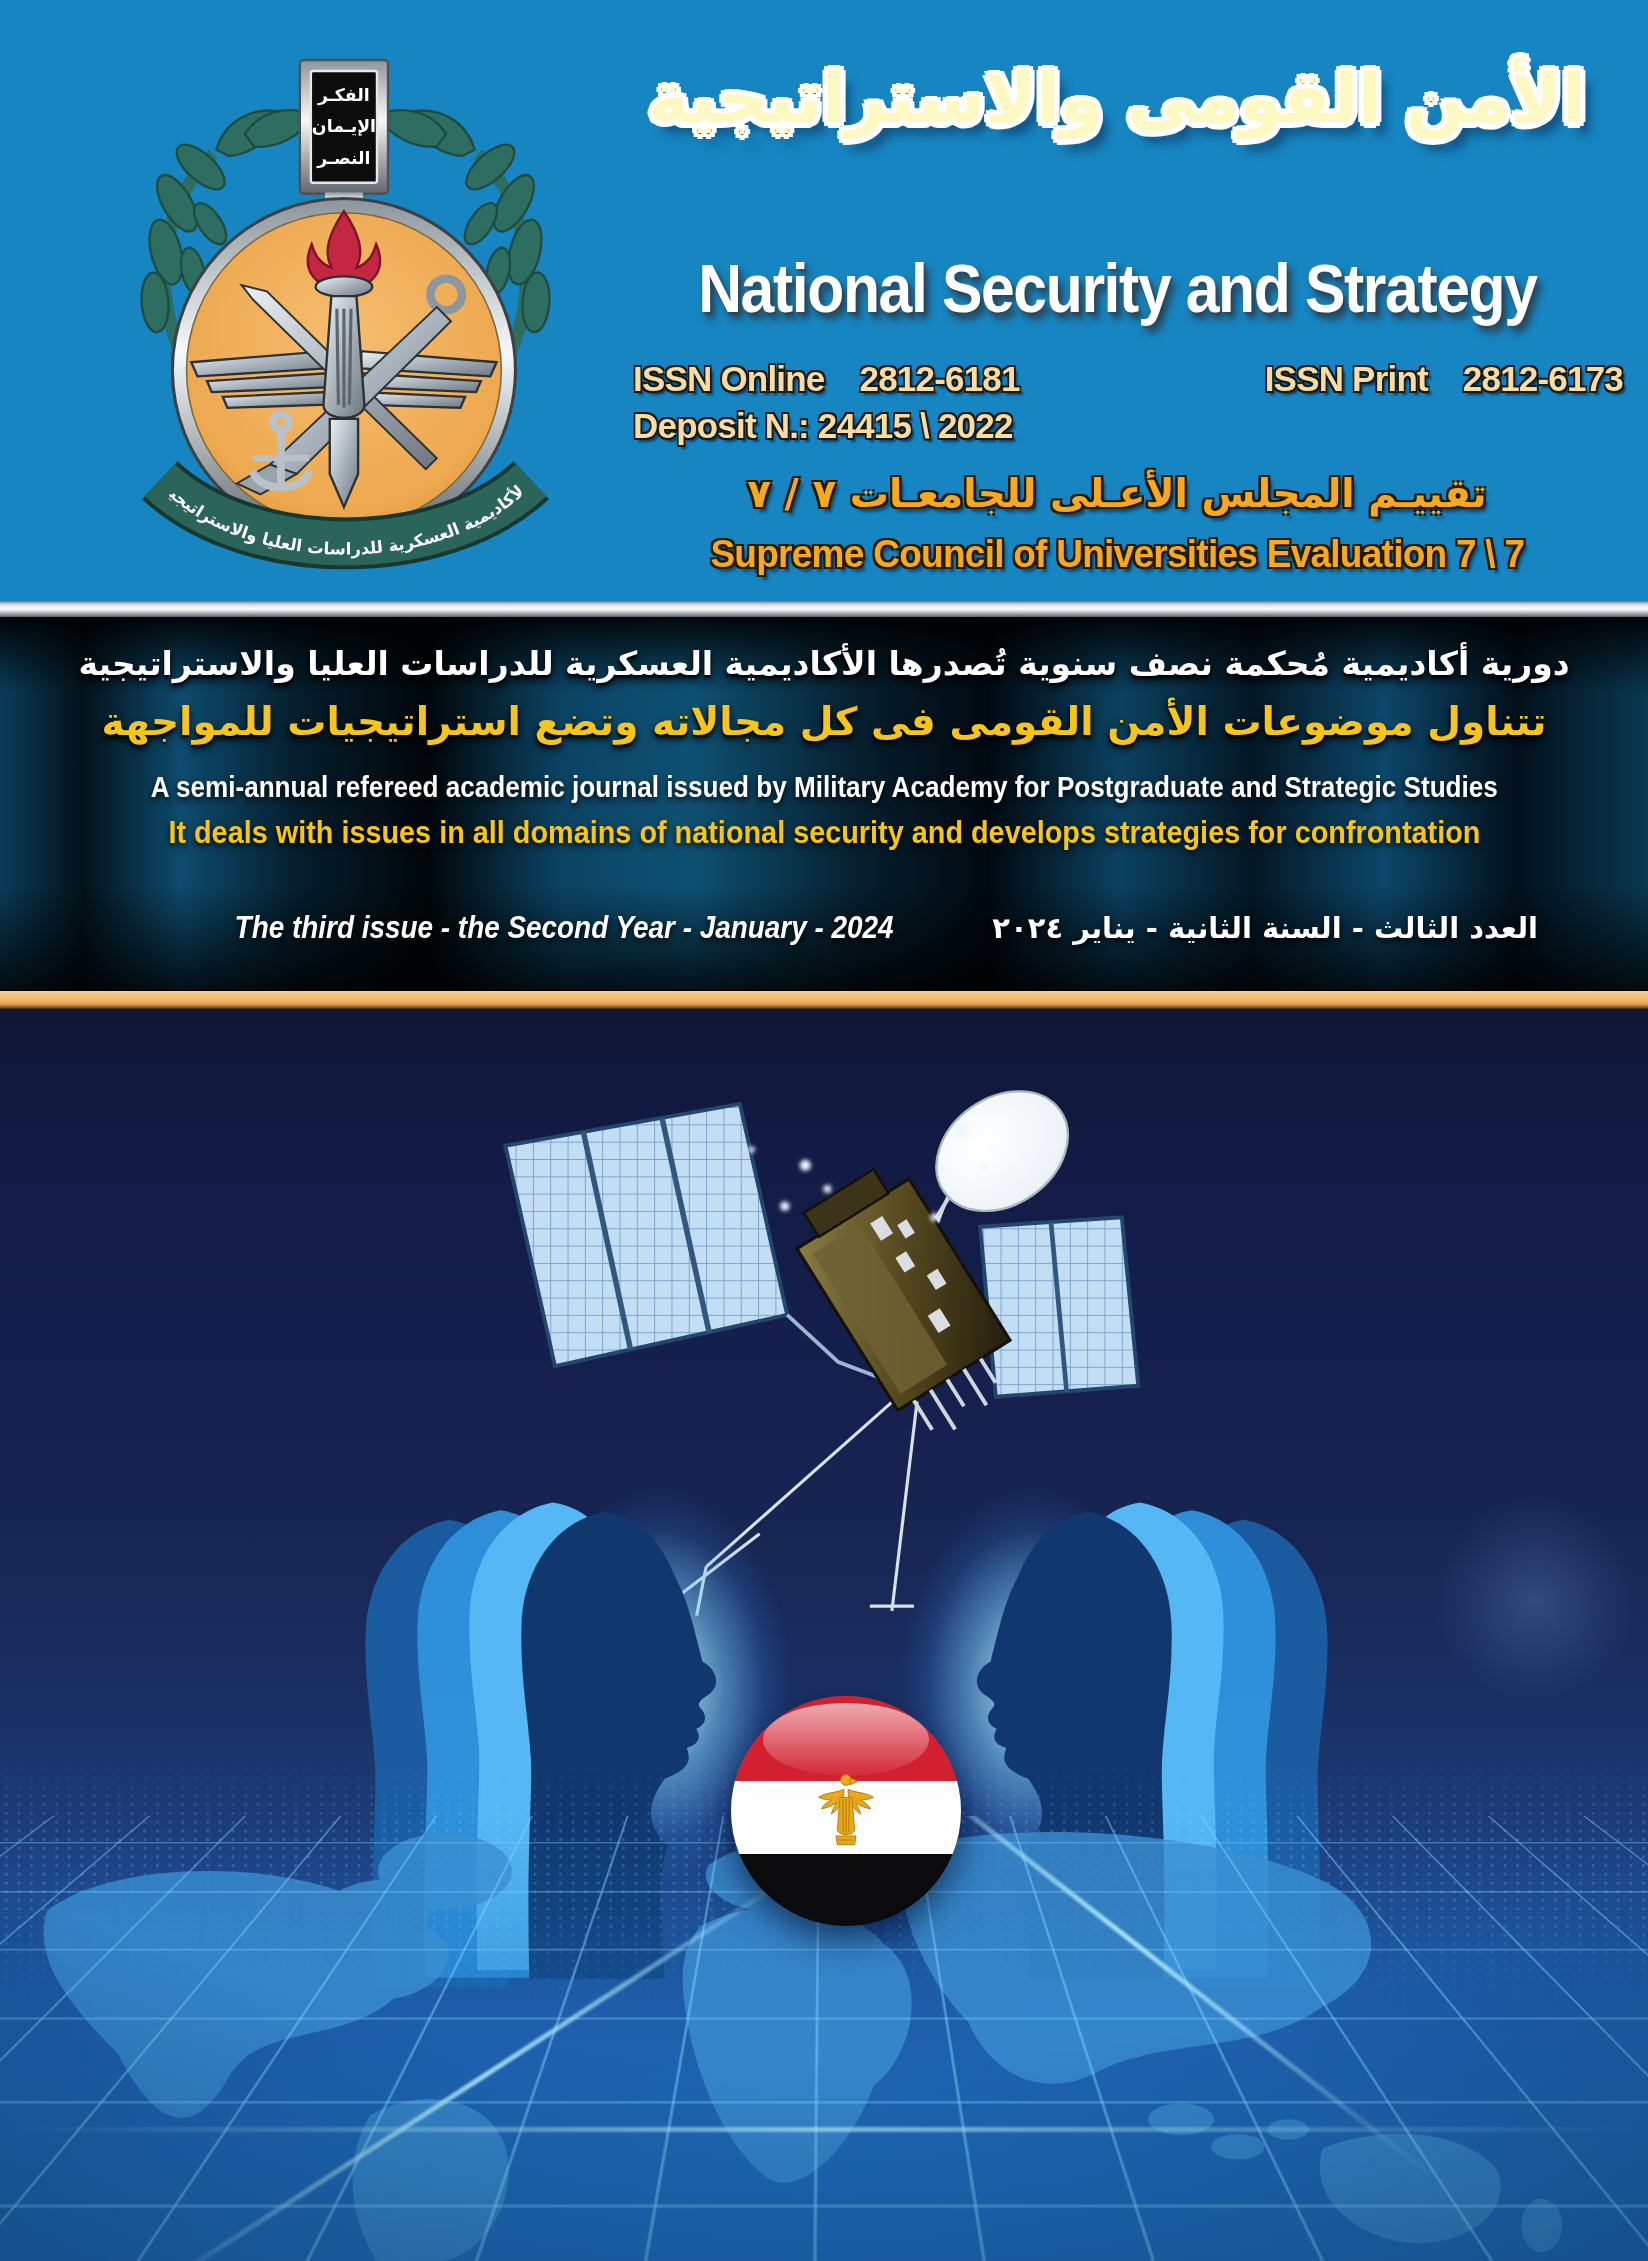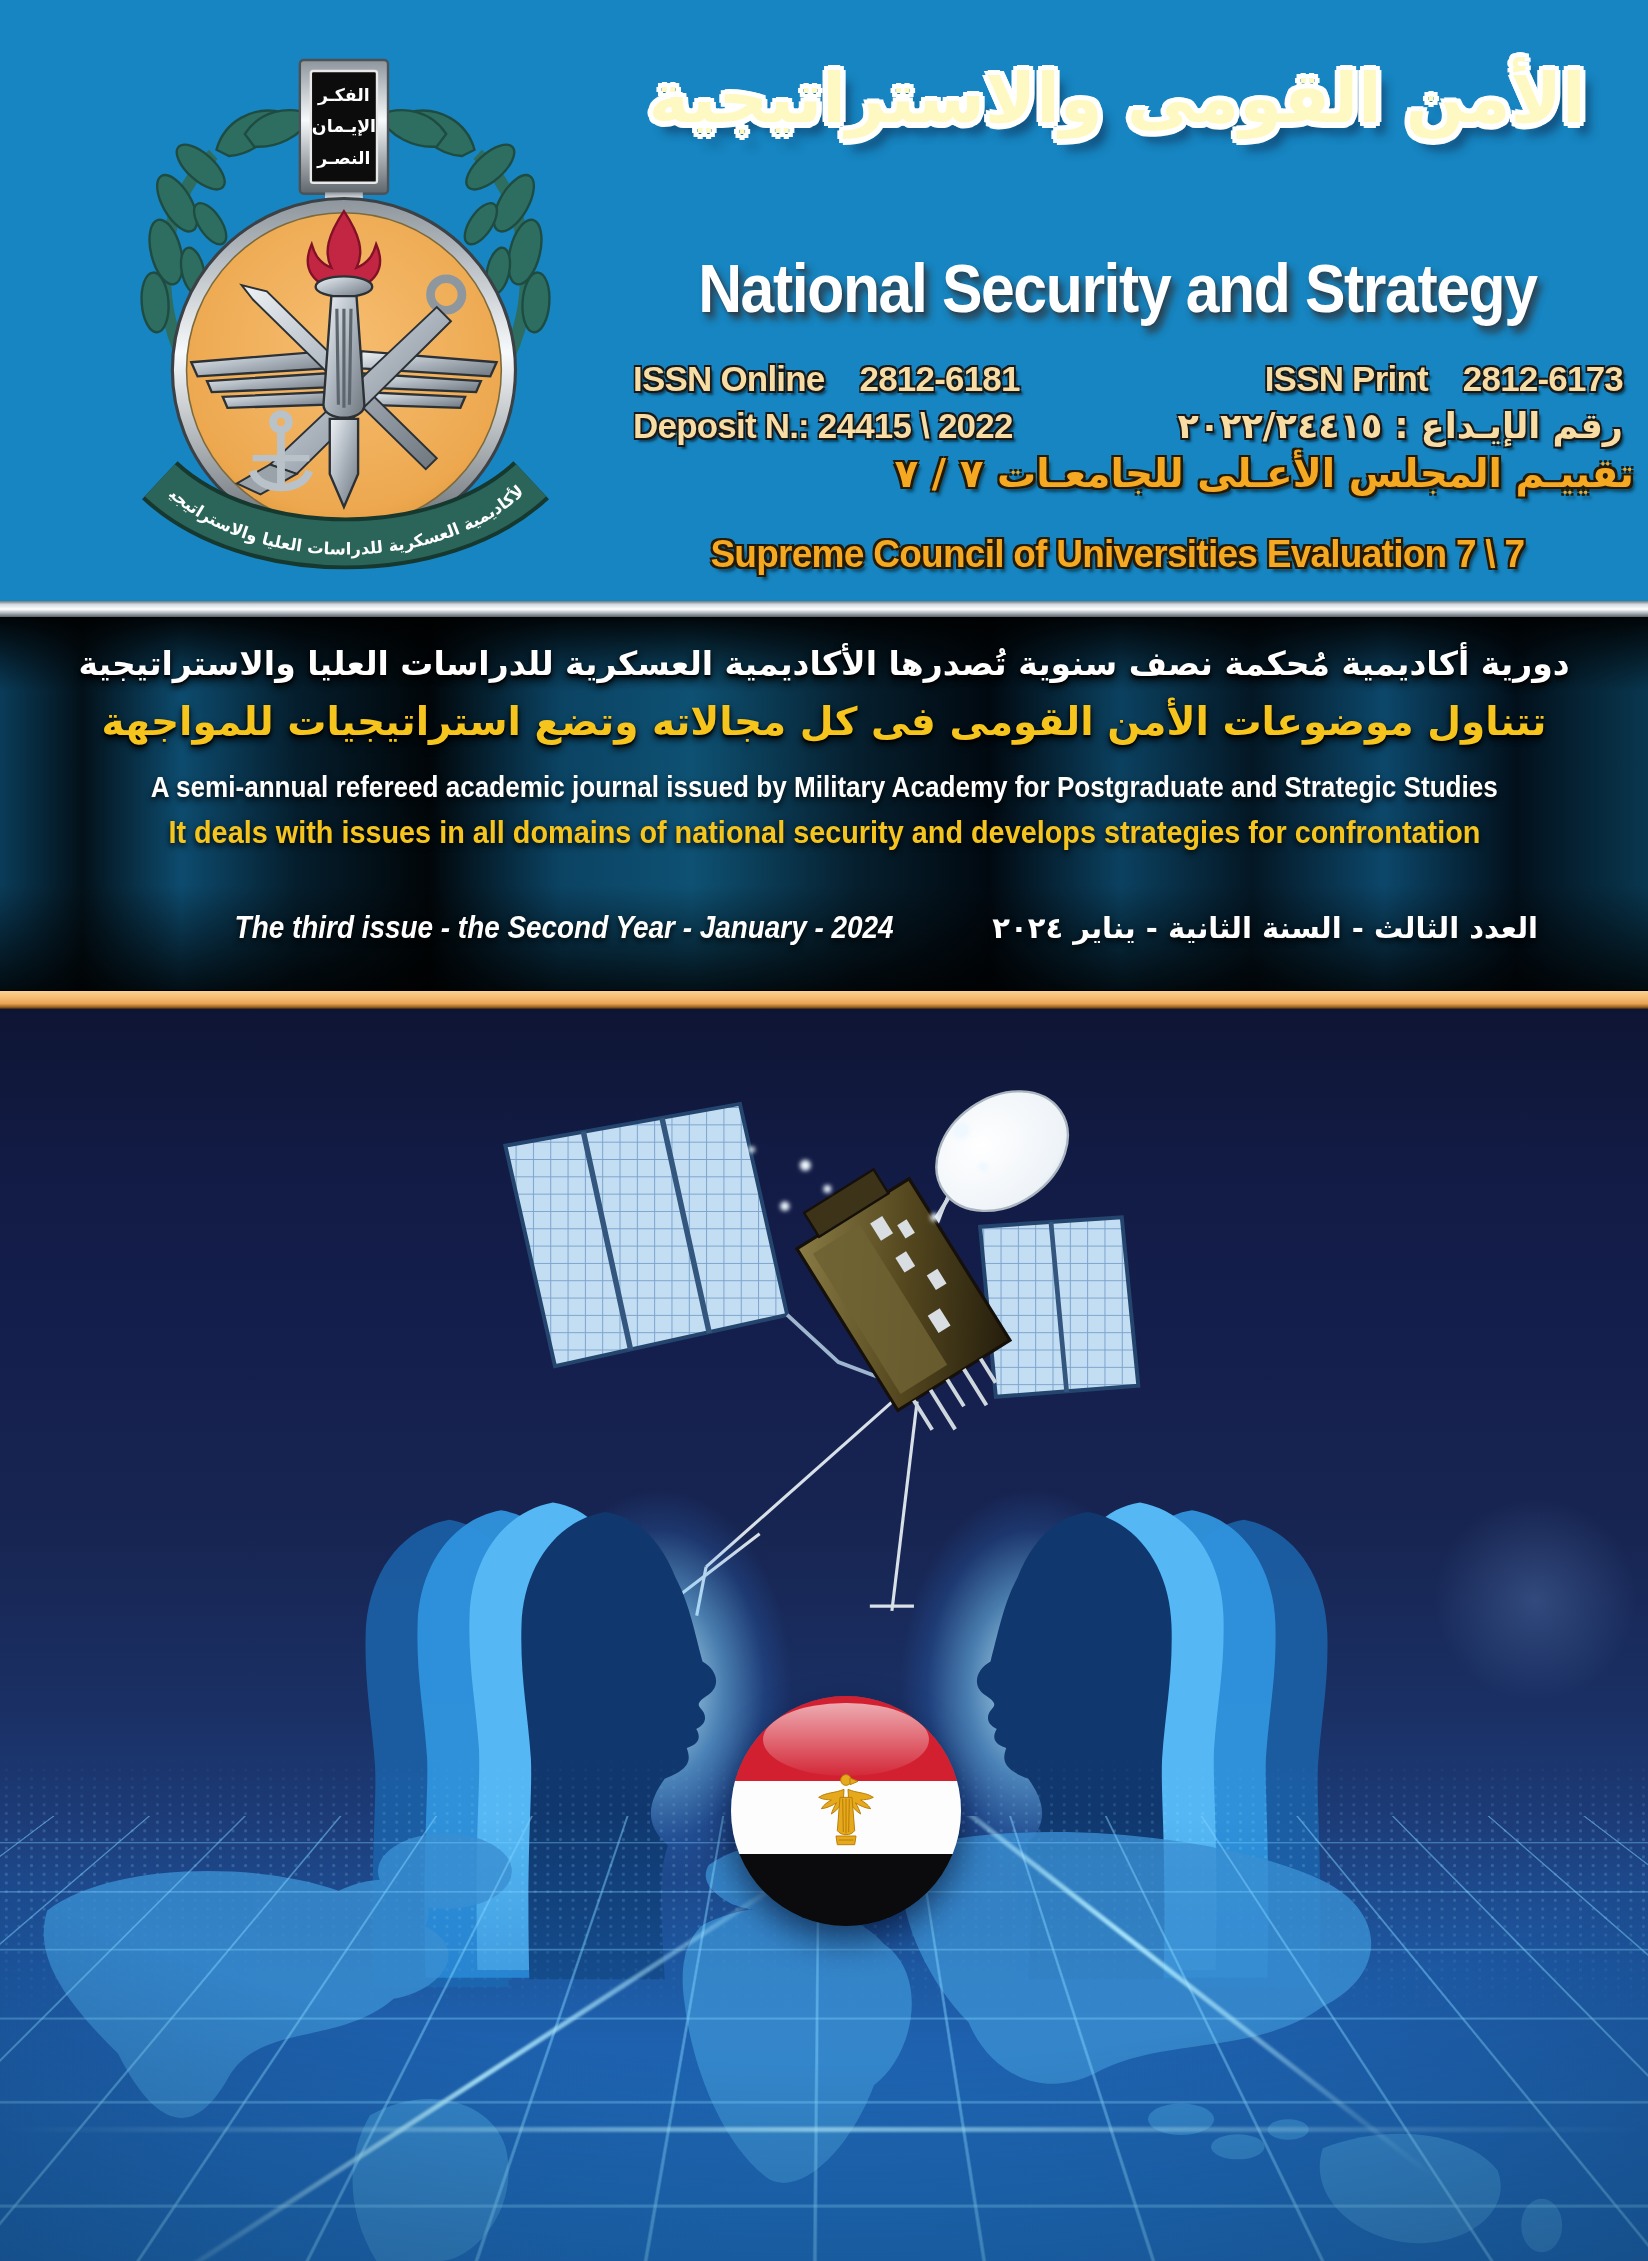--- a/index.html
+++ b/index.html
@@ -18,24 +18,24 @@
   .title-en{position:absolute;top:249px;left:0;right:0;font-weight:bold;font-size:69px;color:#fff;
     letter-spacing:-1.6px;text-shadow:5.5px 7px 7.9px rgba(45,55,65,.85),1.6px 2.4px 2.4px rgba(45,55,65,.6);}
   .title-en .fit{transform:scaleX(.88);}
   .meta-row{position:absolute;left:33px;right:11px;display:flex;justify-content:space-between;
     align-items:baseline;font-weight:bold;font-size:35px;color:#f7dca4;letter-spacing:-0.8px;
     text-shadow:-1.6px -1.6px 0 #191919,1.6px -1.6px 0 #191919,-1.6px 1.6px 0 #191919,1.6px 1.6px 0 #191919,
       3.2px 3.9px 2.4px rgba(0,0,0,.5);}
   .meta-row.r1{top:359px;gap:11px;} .meta-row.r2{top:406px;}
   .pair{display:inline-flex;gap:35px;}
   .ar{direction:rtl;font-family:"DejaVu Sans",sans-serif;}
-  .eval-ar{position:absolute;top:451px;left:0;right:0;direction:rtl;
+  .eval-ar{position:absolute;top:471px;left:0;right:0;direction:rtl;
     font-family:"DejaVu Sans",sans-serif;font-weight:bold;font-size:39px;color:#f5a922;
     text-shadow:-2.4px -2.4px 0 #241a05,2.4px -2.4px 0 #241a05,-2.4px 2.4px 0 #241a05,2.4px 2.4px 0 #241a05,
-      3.9px 4.7px 3.2px rgba(0,0,0,.45);text-align:right;}
+      3.9px 4.7px 3.2px rgba(0,0,0,.45);}
   .eval-en{position:absolute;top:532px;left:0;right:0;font-weight:bold;font-size:39px;color:#f5a922;
     letter-spacing:-0.8px;
     text-shadow:-2.4px -2.4px 0 #241a05,2.4px -2.4px 0 #241a05,-2.4px 2.4px 0 #241a05,2.4px 2.4px 0 #241a05,
       3.9px 4.7px 3.2px rgba(0,0,0,.45);}
   .eval-en .fit{transform:scaleX(.95);}
 
   
   .silver-bar{position:absolute;left:0;top:601px;width:100%;height:16.5px;
     background:linear-gradient(180deg,#70787e 0%,#d3dade 20%,#ffffff 48%,#a9b1b7 72%,#454c51 100%);}
 
@@ -233,21 +233,20 @@
           <span>ISSN Online</span>
             <span>2812-6181</span>
         </span>
         <span class="pair">
           <span>ISSN Print</span>
             <span>2812-6173</span>
         </span>
       </div>
       <div class="meta-row r2">
         <span>Deposit N.: 24415 \ 2022</span>
-        <span class="ar">رقم الإيـداع : ٢٠٢٢/٢٤٤١٥</span>
       </div>
       <div class="eval-ar">
         <span class="fit">تقييـم المجلس الأعـلى للجامعـات ٧ / ٧</span>
       </div>
       <div class="eval-en">
         <span class="fit">Supreme Council of Universities Evaluation  7 \ 7</span>
       </div>
     </div>
   </div>
 

